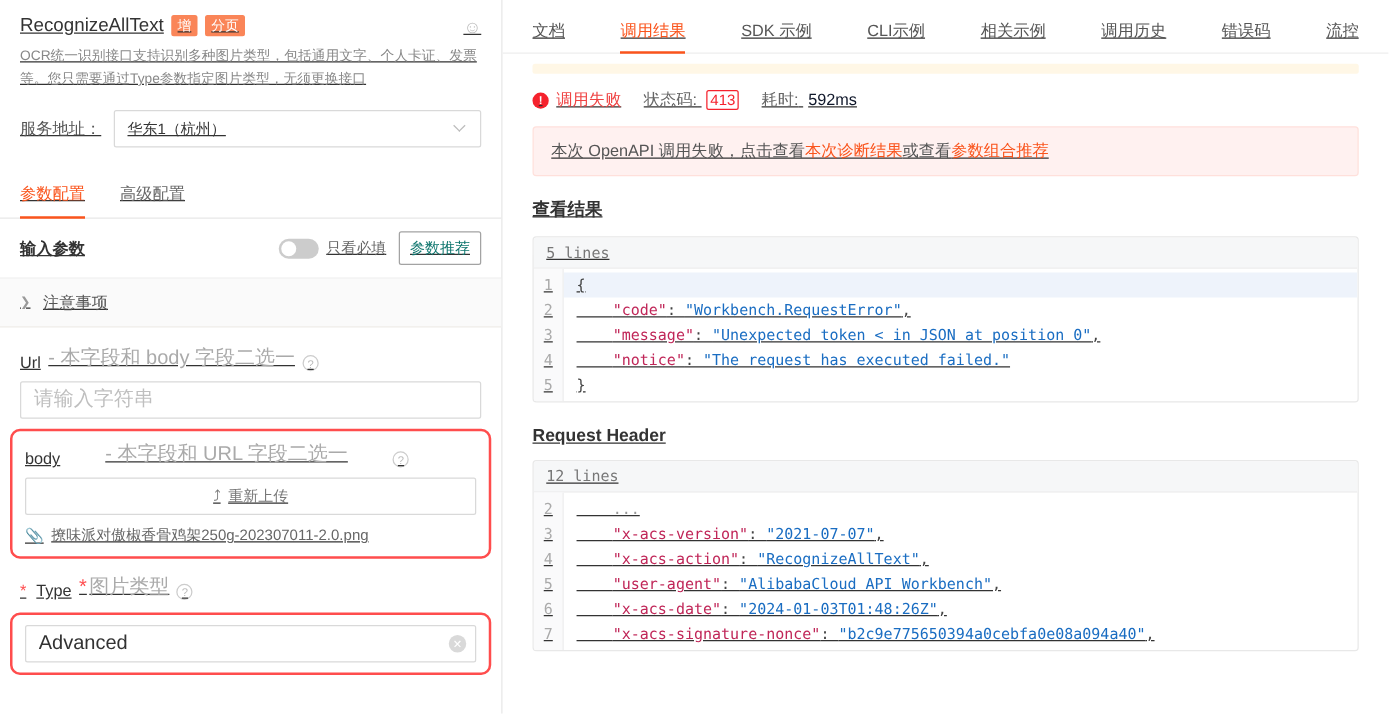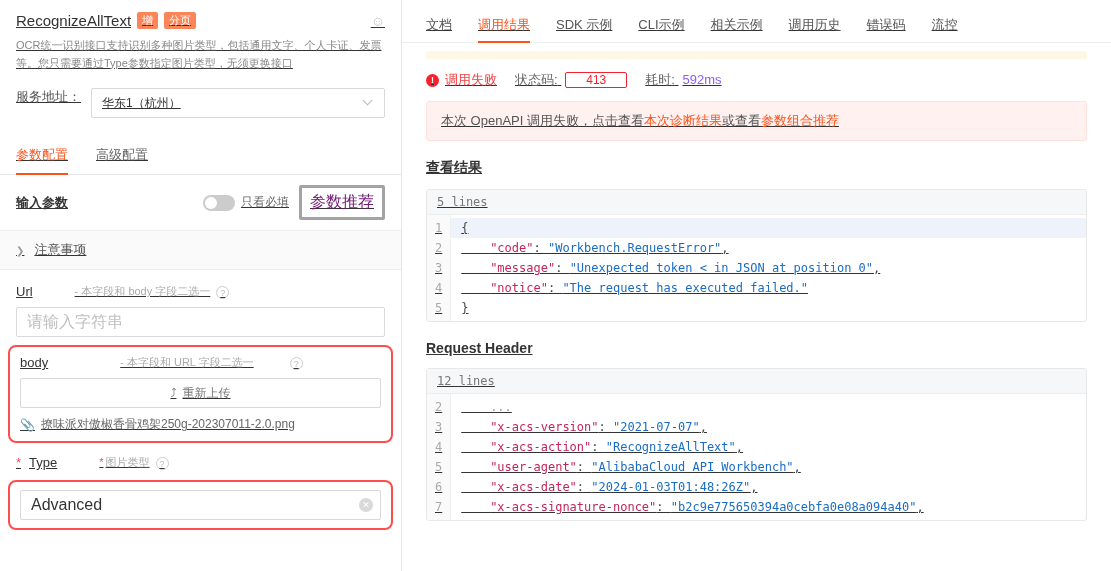--- a/index.html
+++ b/index.html
@@ -8,71 +8,71 @@
     .left-panel { width: 402px; border-right: 1px solid #e8e8e8; display: flex; flex-direction: column; }
     .right-panel { flex: 1; display: flex; flex-direction: column; overflow: hidden; }
 
     .lp-header { padding: 12px 16px 10px; }
     .lp-title-row { display: flex; align-items: center; gap: 6px; }
     .lp-title { font-size: 15px; font-weight: 500; color: #333; }
     .tag-orange { display: inline-block; font-size: 11px; padding: 1px 5px; border-radius: 2px; color: #fff; background: #fa8558; }
     .emoji-icon { margin-left: auto; color: #bbb; font-size: 14px; }
     .lp-desc { margin-top: 8px; font-size: 11px; color: #888; line-height: 1.6; }
 
-    .lp-service { padding: 6px 16px 14px; display: flex; align-items: flex-start; gap: 10px; }
+    .lp-service { padding: 6px 16px 14px; display: flex; align-items: center; gap: 10px; }
     .lp-service-label { font-size: 13px; color: #555; }
     .select { flex: 1; height: 30px; border: 1px solid #d9d9d9; border-radius: 2px; padding: 0 10px; display: flex; align-items: center; justify-content: space-between; color: #333; font-size: 12px; cursor: pointer; background: #fff; }
     .chevron-down { width: 10px; height: 6px; }
     .chevron-down::before { content: ""; display: block; width: 6px; height: 6px; border-right: 1px solid #bbb; border-bottom: 1px solid #bbb; transform: rotate(45deg); margin-top: -3px; }
 
     .lp-tabs { display: flex; border-bottom: 1px solid #e8e8e8; padding: 0 16px; gap: 28px; margin-top: 4px; }
     .lp-tab { font-size: 13px; color: #666; padding: 10px 0; cursor: pointer; position: relative; }
     .lp-tab.active { color: #fa541c; font-weight: 500; }
     .lp-tab.active::after { content: ""; position: absolute; bottom: -1px; left: 0; right: 0; height: 2px; background: #fa541c; }
 
     .lp-section-head { display: flex; align-items: center; padding: 10px 16px; border-bottom: 1px solid #eee; }
     .lp-section-title { font-size: 13px; font-weight: 600; color: #333; }
     .switch { width: 32px; height: 16px; background: #ccc; border-radius: 8px; position: relative; margin-left: auto; }
     .switch::after { content: ""; position: absolute; width: 12px; height: 12px; background: #fff; border-radius: 50%; top: 2px; left: 2px; }
     .switch-label { font-size: 12px; color: #666; margin-left: 6px; margin-right: 10px; }
-    .btn-outline { font-size: 16px; color: #701a75; border: 3px solid #a3a3a3; background: #fff; padding: 4px 8px; border-radius: 2px; cursor: pointer; }
+    .btn-outline { font-size: 12px; color: #0f766e; border: 1px solid #a3a3a3; background: #fff; padding: 4px 8px; border-radius: 2px; cursor: pointer; }
 
     .notice-bar { background: #fafafa; padding: 10px 16px; display: flex; align-items: center; border-bottom: 1px solid #f0ede9; cursor: pointer; }
     .notice-chevron { margin-right: 10px; color: #999; font-size: 10px; }
     .notice-text { font-size: 13px; color: #555; }
 
     .form-section { padding: 14px 16px 6px; }
     .form-label { display: flex; align-items: flex-end; gap: 6px; font-size: 13px; color: #333; margin-bottom: 8px; flex-wrap: wrap; }
-    .form-hint { color: #aaa; font-size: 11px; margin-left: 36px; }
+    .form-hint { color: #aaa; font-size: 16px; }
     .help-circle { display: inline-flex; width: 13px; height: 13px; border: 1px solid #ccc; border-radius: 50%; font-size: 9px; color: #bbb; align-items: center; justify-content: center; }
     .input-text { width: 100%; height: 30px; border: 1px solid #d9d9d9; border-radius: 2px; padding: 0 10px; font-size: 16px; color: #333; outline: none; }
     .input-text::placeholder { color: #bfbfbf; }
 
     .highlight-box { border: 2px solid #ff4d4d; border-radius: 8px; padding: 8px 10px; margin: 2px 8px; }
     .upload-btn { width: 100%; height: 30px; border: 1px solid #d9d9d9; border-radius: 2px; background: #fff; display: flex; align-items: center; justify-content: center; gap: 6px; font-size: 12px; color: #777; cursor: pointer; }
     .attachment-row { display: flex; align-items: center; gap: 6px; font-size: 12px; color: #666; margin-top: 8px; }
     .clip-icon { color: #aaa; font-size: 12px; }
     .required-star { color: #ff4d4f; margin-right: 2px; }
     .input-with-clear { position: relative; }
     .clear-x { position: absolute; right: 8px; top: 50%; transform: translateY(-50%); width: 14px; height: 14px; background: #d9d9d9; border-radius: 50%; color: #fff; font-size: 9px; display: flex; align-items: center; justify-content: center; cursor: pointer; }
 
-    .rp-tabs { display: flex; gap: 26px; padding: 8px 24px 0; border-bottom: 1px solid #eee; flex-wrap: nowrap; }
+    .rp-tabs { display: flex; gap: 26px; padding: 8px 24px 0; border-bottom: 1px solid #eee; flex-wrap: nowrap; justify-content: space-between; }
     .rp-tab { font-size: 13px; color: #555; padding: 8px 0; cursor: pointer; position: relative; white-space: nowrap; }
     .rp-tab.active { color: #fa541c; }
     .rp-tab.active::after { content: ""; position: absolute; bottom: -1px; left: 0; right: 0; height: 2px; background: #fa541c; }
 
     .warn-strip { height: 8px; margin: 8px 24px 0; background: #fff7e6; border-radius: 2px; }
 
     .rp-body { padding: 12px 24px 0; overflow-y: auto; flex: 1; }
     .rp-heading { font-size: 14px; font-weight: 600; margin: 8px 0 12px; }
     .status-row { display: flex; align-items: center; gap: 18px; font-size: 13px; flex-wrap: wrap; }
     .dot-red { width: 13px; height: 13px; background: #f5222d; border-radius: 50%; color: #fff; display: inline-flex; align-items: center; justify-content: center; font-size: 9px; font-weight: bold; }
     .fail-text { color: #ef4444; }
-    .code-box { display: inline-block; border: 1px solid #f5222d; color: #f5222d; padding: 0 20px; font-size: 12px; border-radius: 2px; margin-left: 4px; }
-    .muted { color: #8b5cf6; }
+    .code-box { display: inline-block; border: 1px solid #f5222d; color: #f5222d; padding: 0 2px; font-size: 12px; border-radius: 2px; margin-left: 4px; }
+    .muted { color: #0f172a; }
     .status-label { color: #666; }
 
     .alert-box { background: #fff1f0; border: 1px solid #ffe0db; border-radius: 3px; padding: 10px 14px; margin-top: 12px; font-size: 13px; color: #555; }
     .alert-link { color: #fa541c; cursor: pointer; text-align: right; }
 
     .code-block { border: 1px solid #e8e8e8; border-radius: 3px; margin-top: 10px; font-family: "Menlo", "Consolas", monospace; font-size: 12px; overflow: hidden; }
     .code-head { background: #f6f7f8; padding: 5px 10px; color: #777; border-bottom: 1px solid #eee; }
     .code-body { display: flex; }
     .gutter { background: #fafafb; border-right: 1px solid #eee; color: #aaa; padding: 3px 0; text-align: right; user-select: none; }
     .gutter div { padding: 0 8px; line-height: 20px; }

